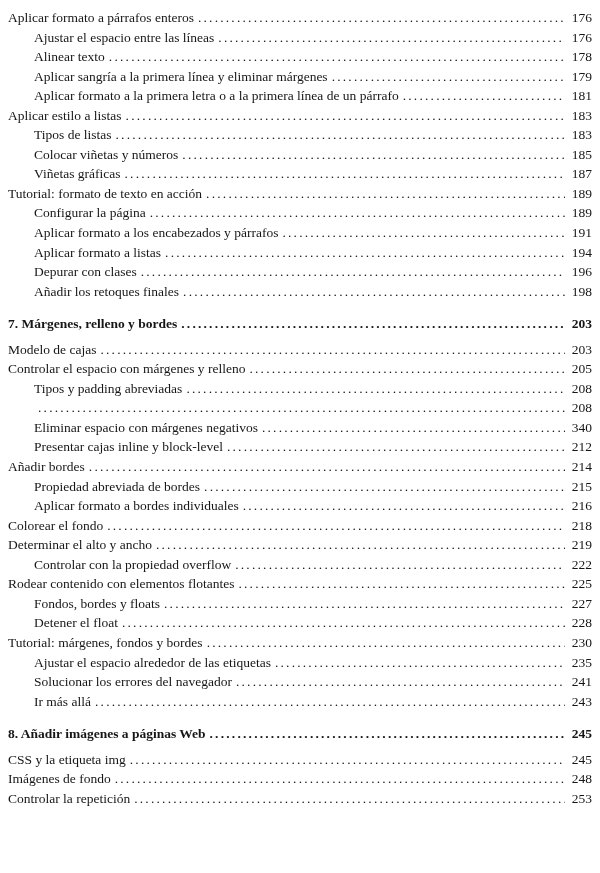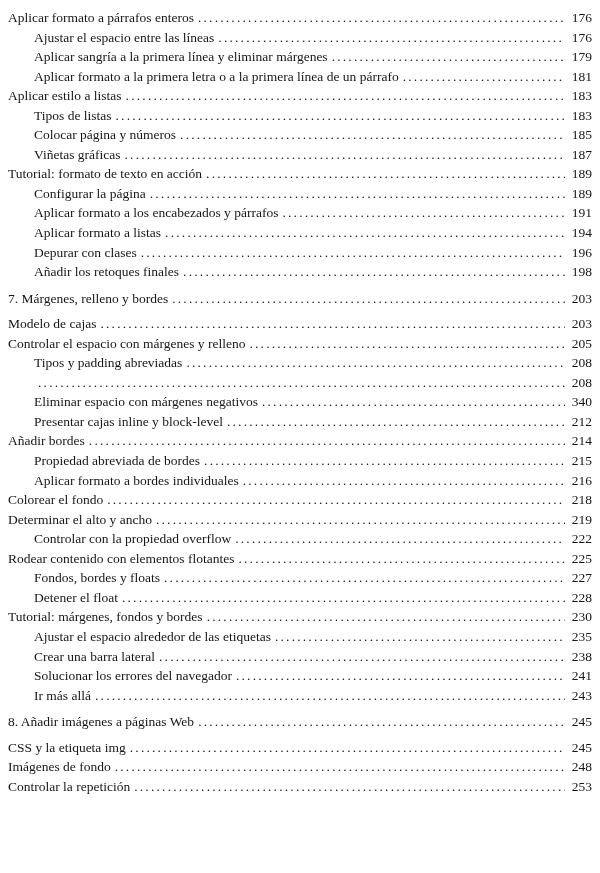--- a/index.html
+++ b/index.html
@@ -26,22 +26,22 @@
     align-items: center;
     font-size: 13.5px;
     line-height: 19.55px;
     white-space: nowrap;
   }
   .entry.level-1 {
     padding-left: 26px;
     font-family: Liberation Serif, serif;
   }
   .entry.chapter {
-    font-weight: normal;
-    margin-top: 7px;
+    font-weight: bold;
+    margin-top: 13px;
     margin-bottom: 6px;
   }
   .title {
     flex: 0 0 auto;
   }
   .leader {
     flex: 1 1 auto;
     overflow: hidden;
     white-space: nowrap;
     margin: 0 3px 0 4px;
@@ -67,20 +67,25 @@
     <span class="leader"></span>
     <span class="pagenum">176</span>
   </div>
 
   <div class="entry level-1">
     <span class="title">Ajustar el espacio entre las líneas</span>
     <span class="leader"></span>
     <span class="pagenum">176</span>
   </div>
 
+  <div class="entry level-1">
+    <span class="title">Alinear texto</span>
+    <span class="leader"></span>
+    <span class="pagenum">178</span>
+  </div>
 
   <div class="entry level-1">
     <span class="title">Aplicar sangría a la primera línea y eliminar márgenes</span>
     <span class="leader"></span>
     <span class="pagenum">179</span>
   </div>
 
   <div class="entry level-1">
     <span class="title">Aplicar formato a la primera letra o a la primera línea de un párrafo</span>
     <span class="leader"></span>
@@ -93,21 +98,21 @@
     <span class="pagenum">183</span>
   </div>
 
   <div class="entry level-1">
     <span class="title">Tipos de listas</span>
     <span class="leader"></span>
     <span class="pagenum">183</span>
   </div>
 
   <div class="entry level-1">
-    <span class="title">Colocar página y números</span>
+    <span class="title">Colocar viñetas y números</span>
     <span class="leader"></span>
     <span class="pagenum">185</span>
   </div>
 
   <div class="entry level-1">
     <span class="title">Viñetas gráficas</span>
     <span class="leader"></span>
     <span class="pagenum">187</span>
   </div>
 
@@ -249,25 +254,20 @@
     <span class="pagenum">230</span>
   </div>
 
 
   <div class="entry level-1">
     <span class="title">Ajustar el espacio alrededor de las etiquetas</span>
     <span class="leader"></span>
     <span class="pagenum">235</span>
   </div>
 
-  <div class="entry level-1">
-    <span class="title">Crear una barra lateral</span>
-    <span class="leader"></span>
-    <span class="pagenum">238</span>
-  </div>
 
   <div class="entry level-1">
     <span class="title">Solucionar los errores del navegador</span>
     <span class="leader"></span>
     <span class="pagenum">241</span>
   </div>
 
   <div class="entry level-1">
     <span class="title">Ir más allá</span>
     <span class="leader"></span>

